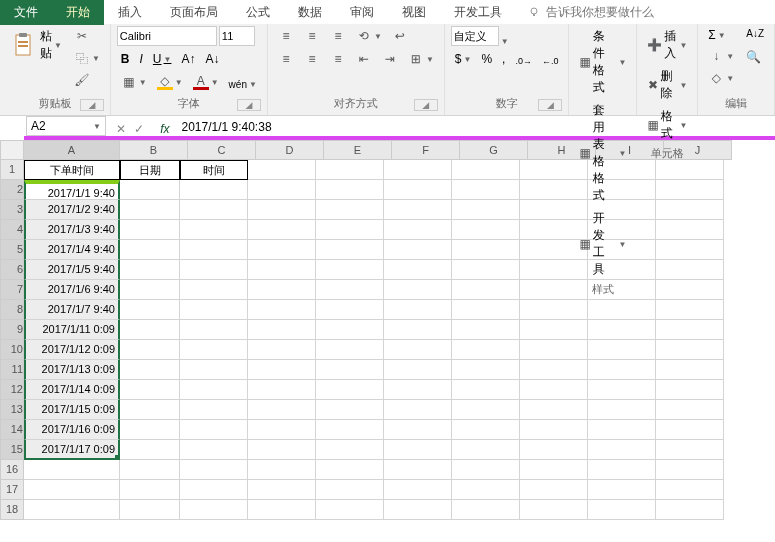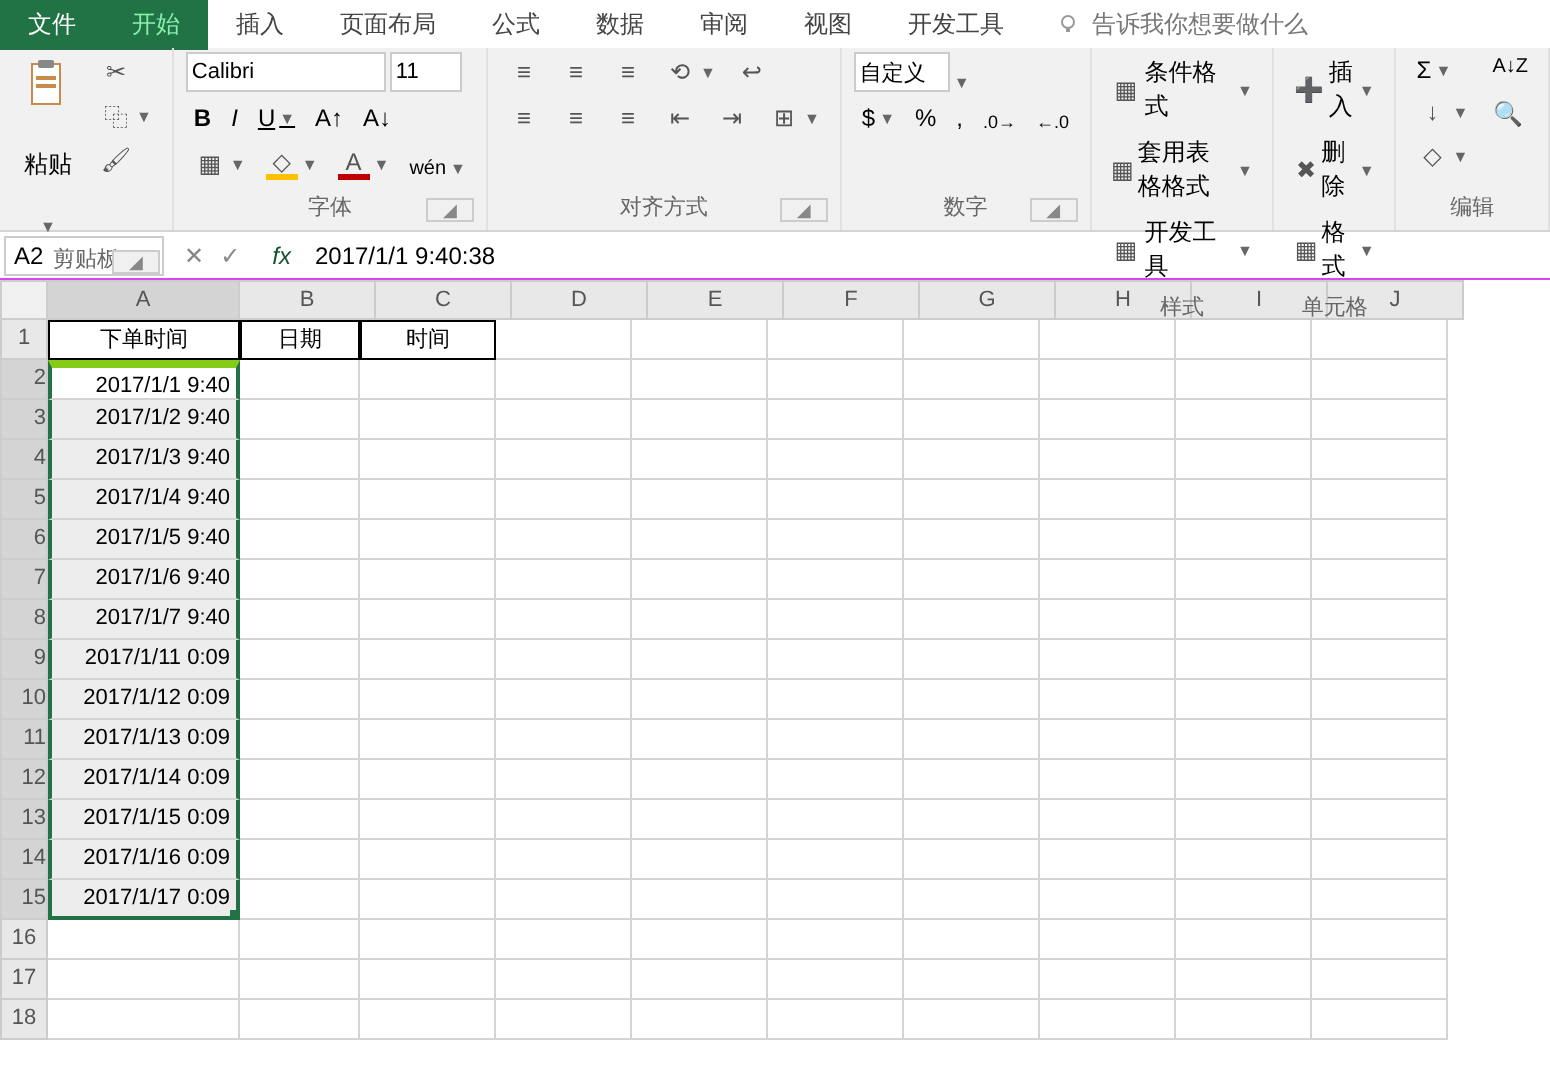--- a/index.html
+++ b/index.html
@@ -2,44 +2,44 @@
 <html><head>
 <meta charset="utf-8">
 <style>
 * { margin: 0; padding: 0; box-sizing: border-box; font-family: "Microsoft YaHei", sans-serif; }
 body { width: 775px; height: 542px; background: #fff; font-size: 12px; overflow: hidden; }
 
 
 .tabs { display: flex; background: #fff; height: 24px; align-items: center; }
 .tab { padding: 4px 14px; color: #444; cursor: pointer; font-size: 12px; }
 .tab.file { background: #217346; color: #fff; }
-.tab.active { background: #217346; color: #86efac; }
+.tab.active { background: #217346; color: #fef9c3; }
 .tab.dark { color: #444; }
 .tellme { display: flex; align-items: center; color: #777; margin-left: 10px; gap: 4px; }
 
 
 .ribbon { display: flex; background: #f1f1f1; height: 92px; border-bottom: 1px solid #d4d4d4; }
 .group { display: flex; flex-direction: column; justify-content: space-between; padding: 2px 6px 2px 6px; border-right: 1px solid #e0e0e0; position: relative; }
 .group-body { display: flex; gap: 4px; align-items: flex-start; flex: 1; }
 .group-label { text-align: center; font-size: 11px; color: #666; padding: 2px 0; position: relative; }
 .group-label .corner { position: absolute; right: 0; bottom: 2px; font-size: 9px; color: #888; }
 .col { display: flex; flex-direction: column; gap: 2px; }
 .row { display: flex; gap: 2px; align-items: flex-end; }
-.big-btn { display: flex; flex-direction: column; align-items: center; padding: 2px 4px; gap: 18px; }
+.big-btn { display: flex; flex-direction: row; align-items: center; padding: 2px 4px; gap: 2px; }
 .icon { width: 16px; height: 16px; display: inline-flex; align-items: center; justify-content: center; font-size: 12px; color: #555; }
 .icon.lg { width: 28px; height: 28px; font-size: 20px; }
 .btn { padding: 1px 3px; border: 1px solid transparent; display: inline-flex; align-items: center; gap: 2px; }
 .dd { font-size: 8px; color: #666; }
 select, .combo { font-size: 11px; border: 1px solid #ccc; background: #fff; height: 20px; padding: 0 2px; }
 .combo.font { width: 100px; }
 .combo.size { width: 36px; }
 .combo.numfmt { width: 48px; }
 
 
-.fbar { display: flex; align-items: center; height: 24px; border-bottom: 1px solid #d946ef; background: #fff; }
+.fbar { display: flex; align-items: flex-end; height: 24px; border-bottom: 4px solid #d946ef; background: #fff; margin-left: 24px; }
 .namebox { width: 80px; border: 1px solid #ccc; height: 20px; margin-left: 2px; padding: 0 4px; font-size: 12px; display: flex; align-items: center; justify-content: space-between; }
 .fx-btns { display: flex; gap: 8px; padding: 0 10px; color: #888; }
 .fx-label { font-style: italic; color: #14532d; padding: 0 6px; }
 .fx-input { flex: 1; padding: 2px 6px; font-size: 12px; border: none; }
 
 
 .grid { display: flex; flex-direction: column; }
 .col-headers { display: flex; height: 20px; }
 .corner { width: 24px; background: #f0f0f0; border: 1px solid #ccc; }
 .ch { background: #e8e8e8; border: 1px solid #ccc; border-left: none; text-align: center; font-size: 11px; color: #555; line-height: 18px; }

